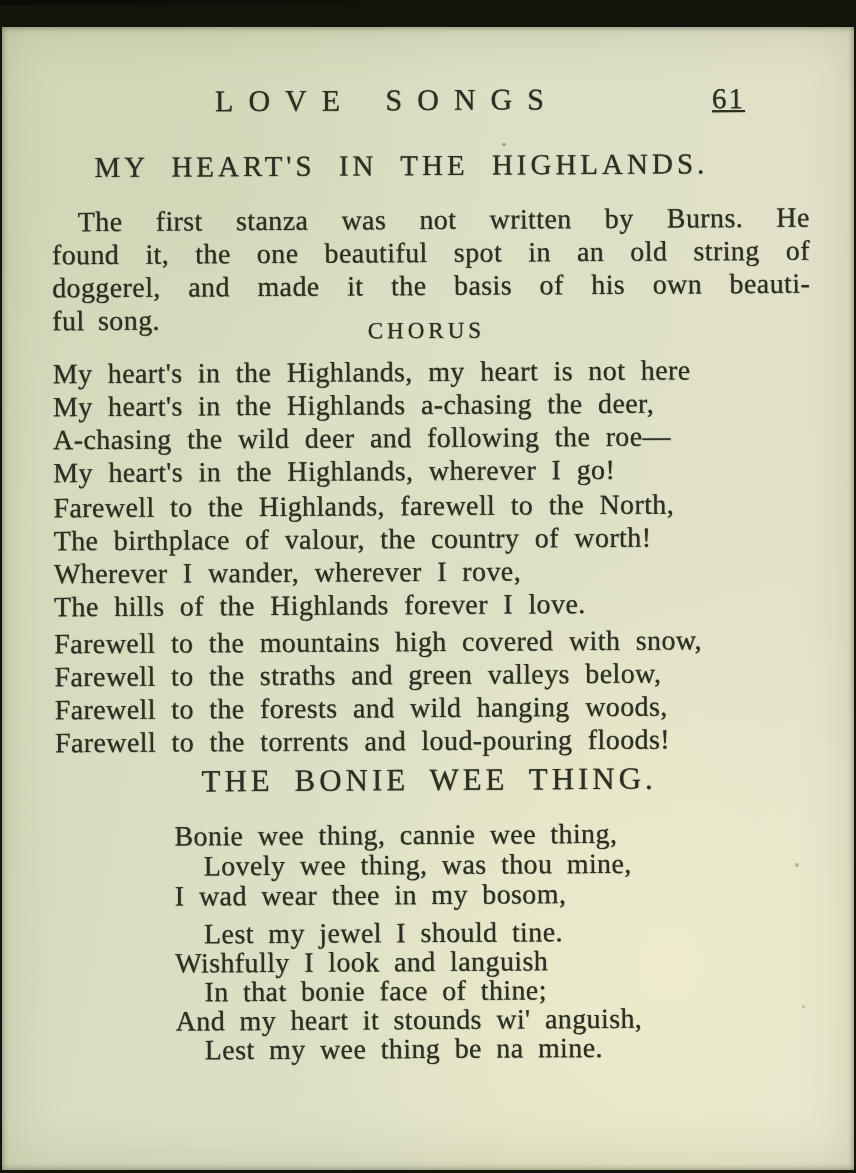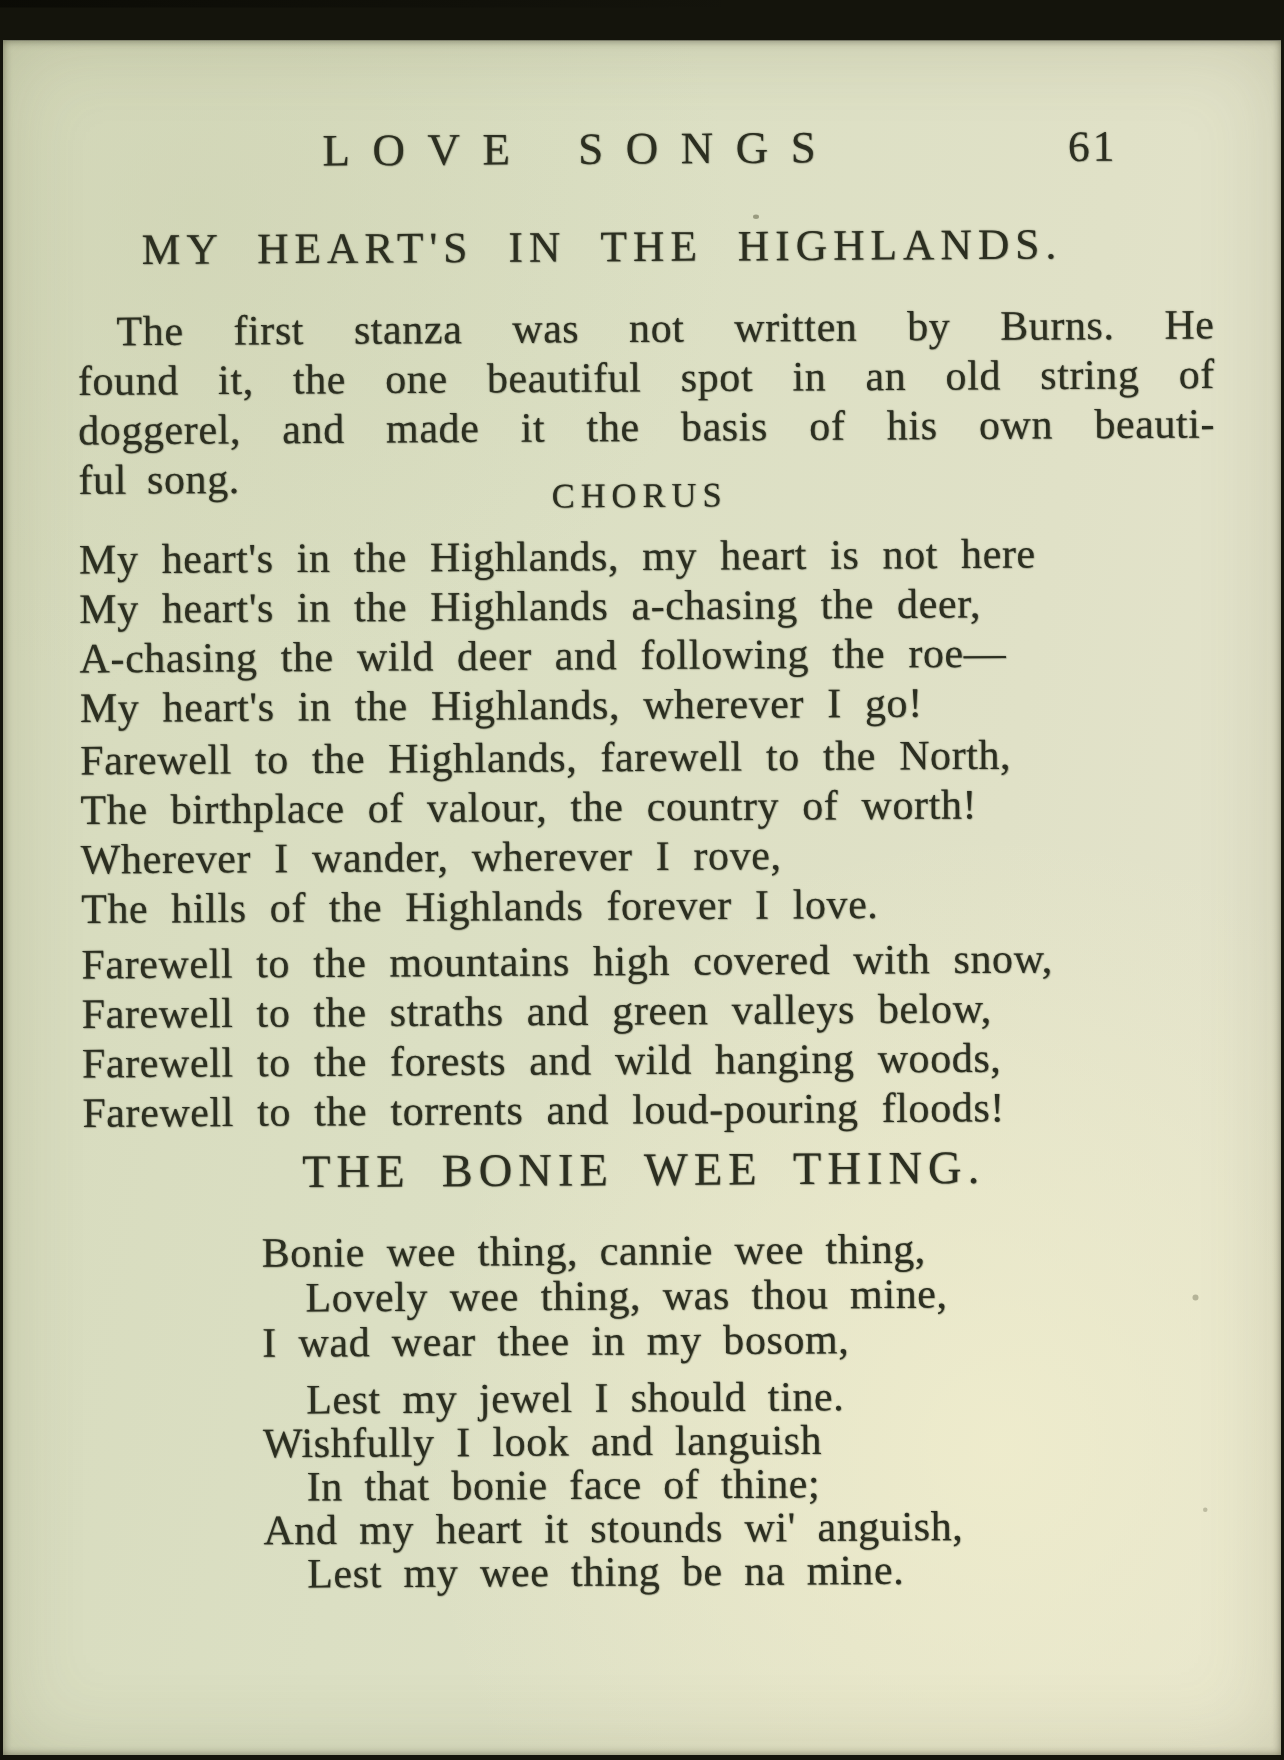--- a/index.html
+++ b/index.html
@@ -32,21 +32,21 @@
     text-shadow: 0 0 1px rgba(44,47,33,0.65), 0.5px 0.5px 0.5px rgba(44,47,33,0.25);
   }
   .running-head {
     position: absolute; top: 56px; left: -38px; width: 100%;
     text-align: center;
     font-size: 30px; letter-spacing: 15px; word-spacing: 8px;
     white-space: nowrap;
   }
   .page-number {
     position: absolute; top: 57px; right: 106px;
-    font-size: 29px; letter-spacing: 2px;
+    font-size: 29px; letter-spacing: 2px; text-decoration: underline;
   }
   .title1 {
     position: absolute; top: 122px; left: -24px; width: 100%;
     margin: 0; text-align: center; font-weight: normal;
     font-size: 29px; letter-spacing: 4px; word-spacing: 12px;
     white-space: nowrap;
   }
   .intro {
     position: absolute; top: 176px; left: 52px; width: 758px;
     font-size: 28px; line-height: 33px;

